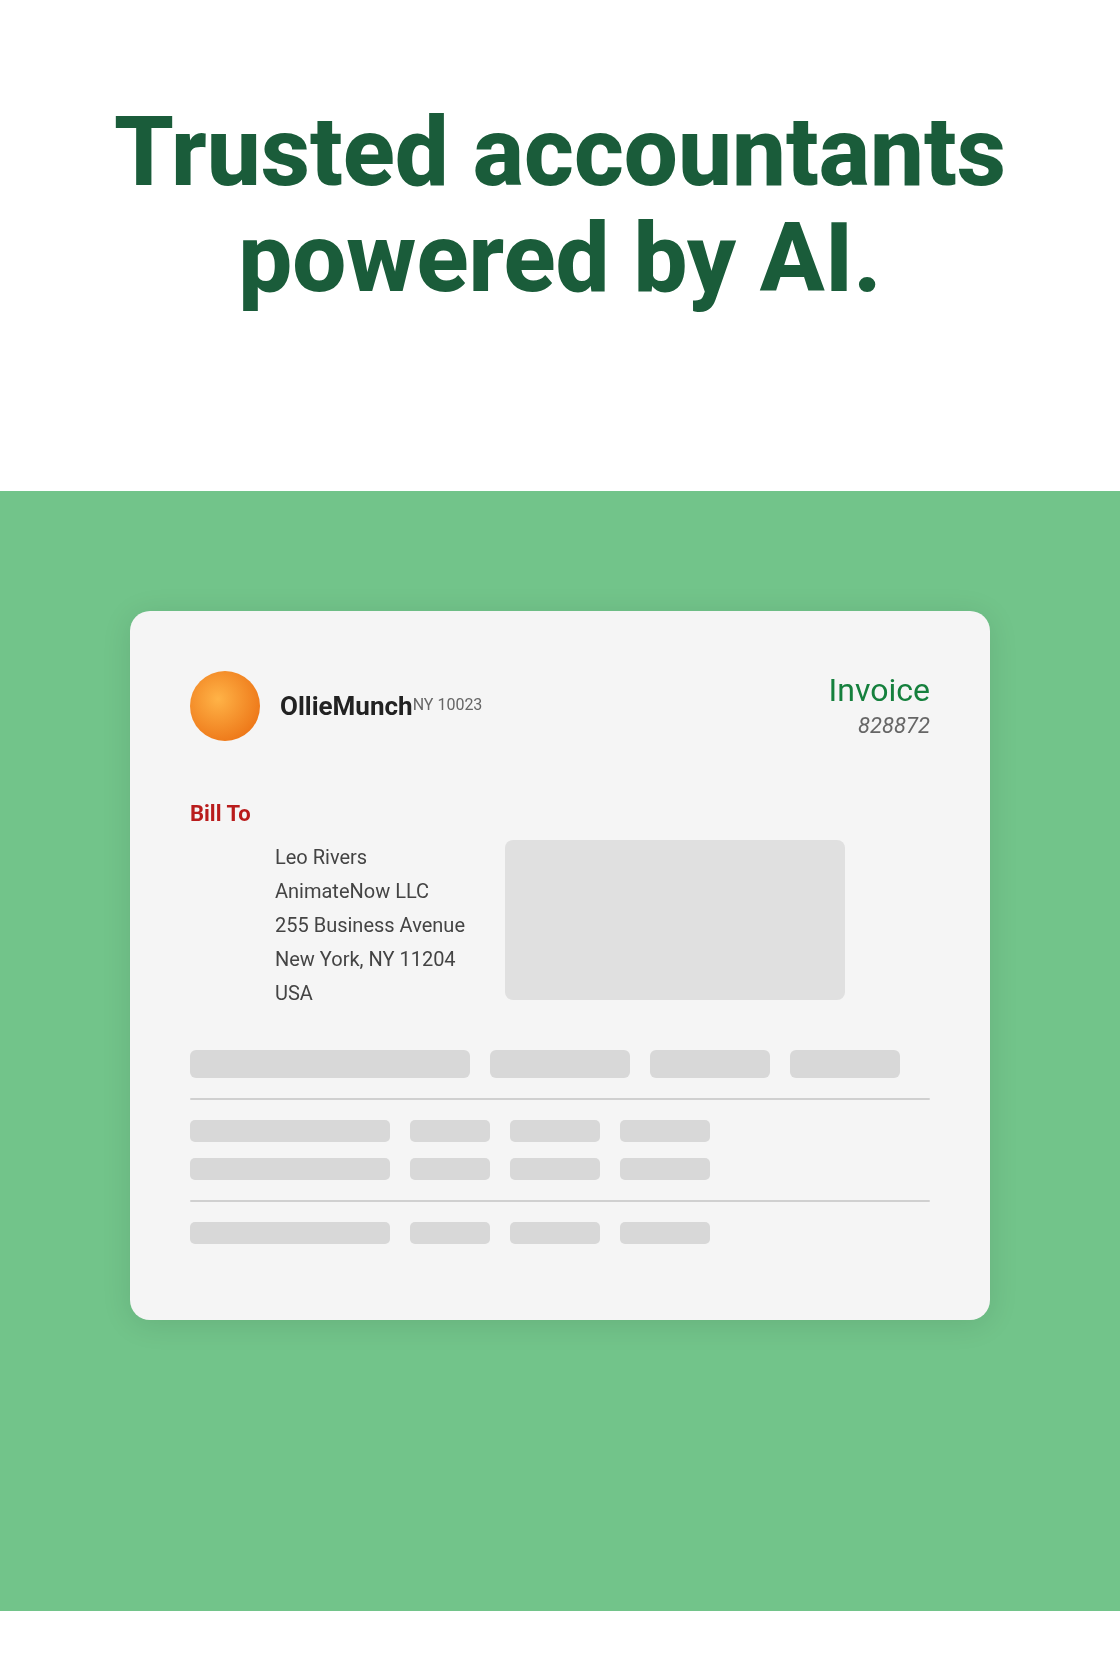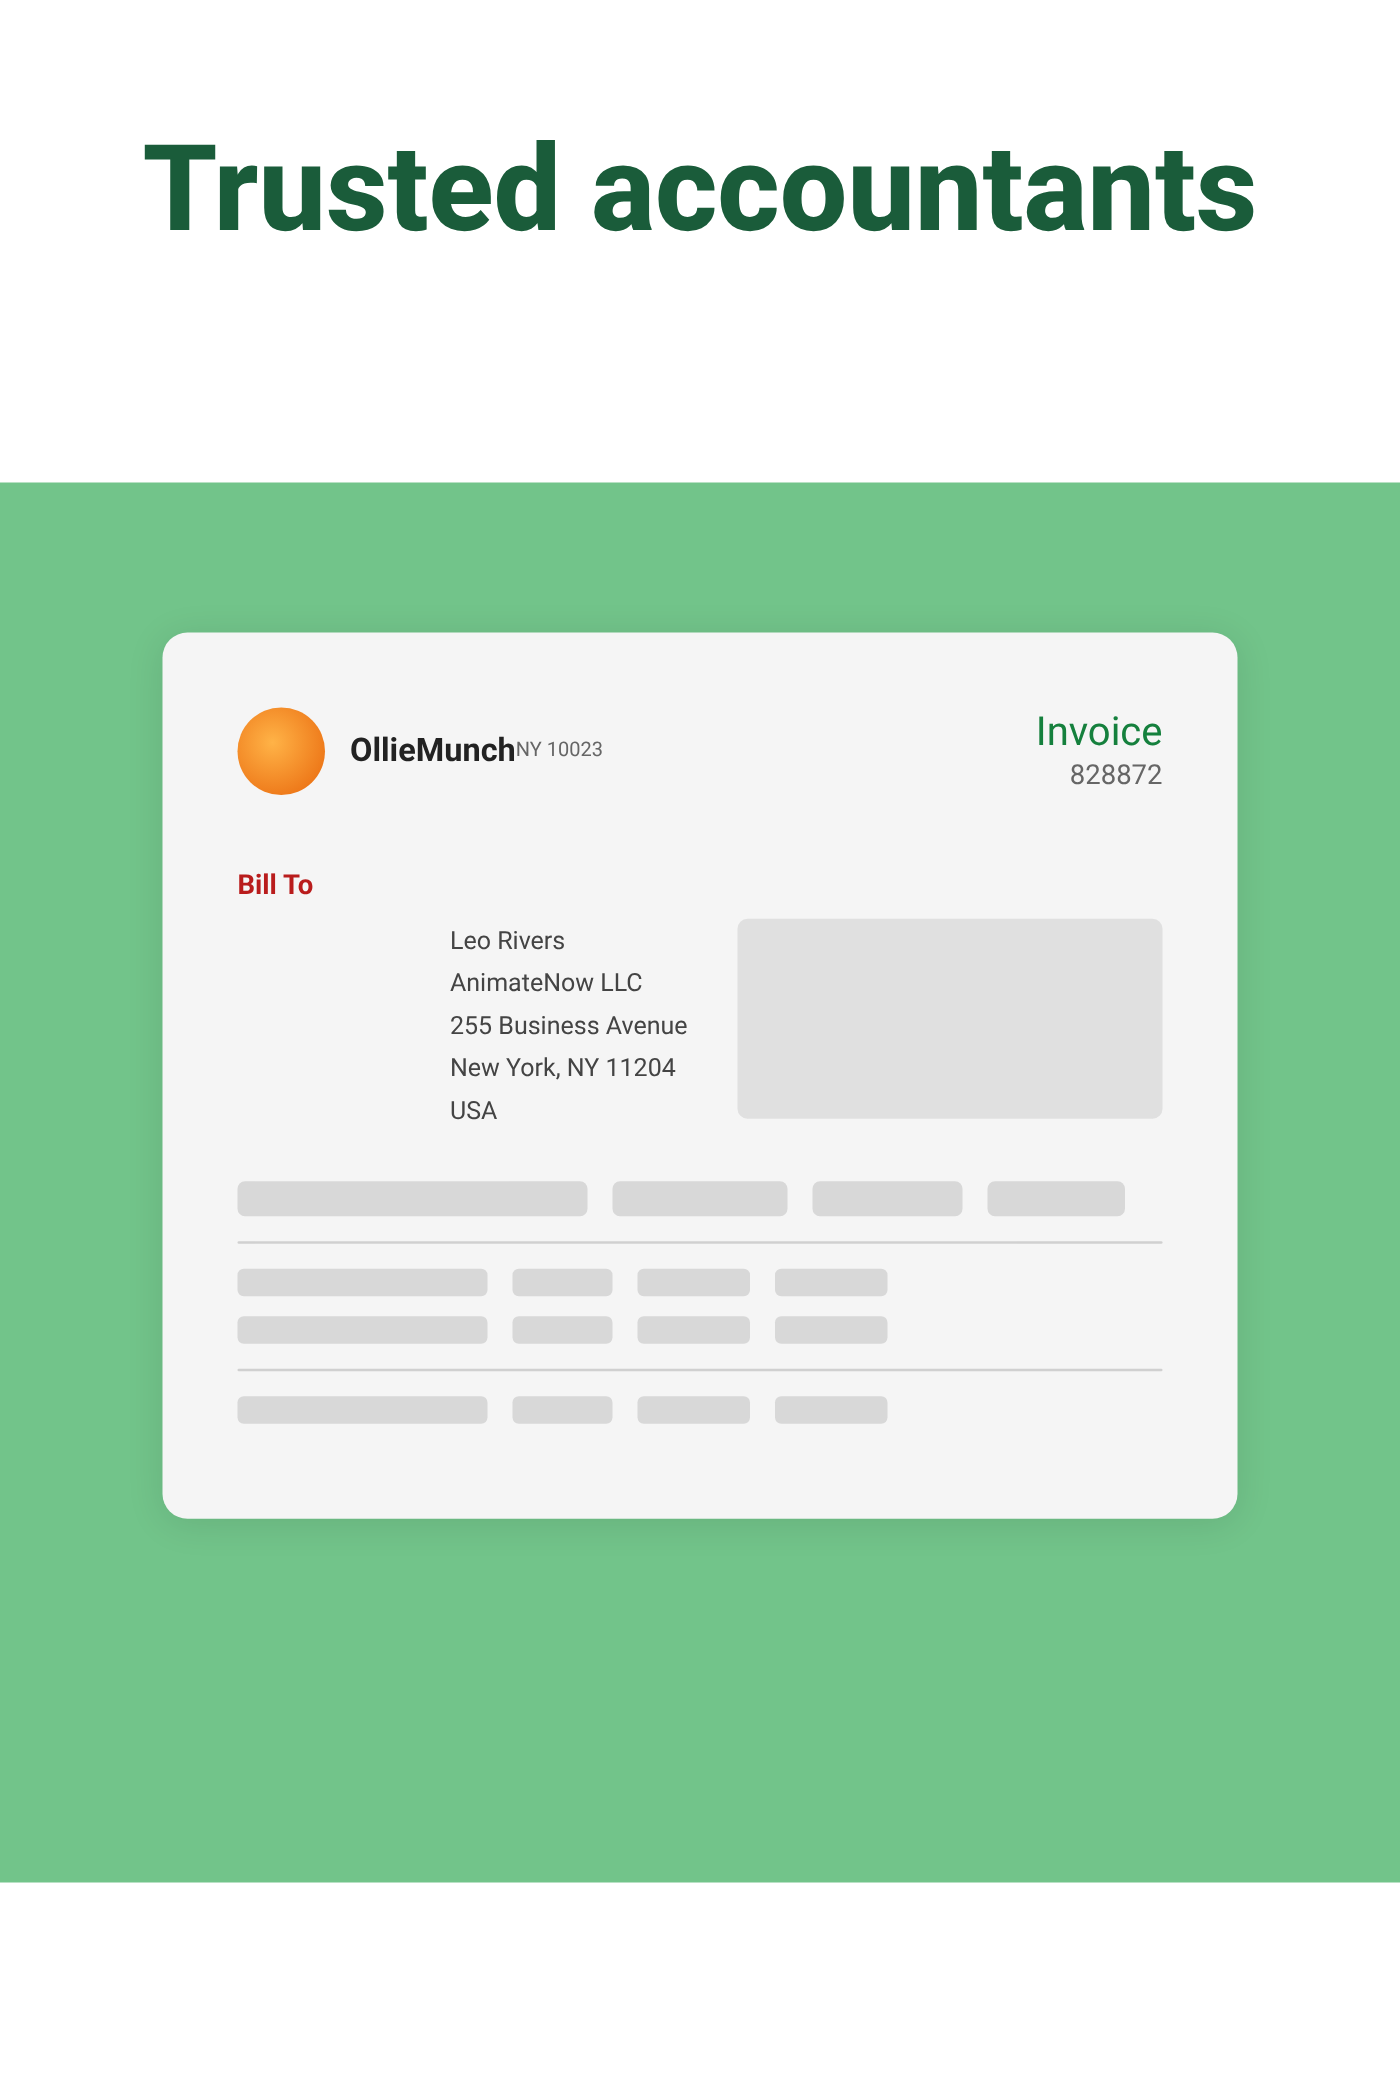--- a/index.html
+++ b/index.html
@@ -108,36 +108,37 @@
     .invoice-label {
       font-size: 32px;
       font-weight: 400;
       color: #15803d;
     }
 
     .invoice-number {
       font-size: 22px;
       color: #666;
       margin-top: 4px;
+      font-style: italic;
     }
 
     .bill-to-section {
       margin-bottom: 40px;
     }
 
     .bill-to-label {
       font-size: 22px;
       font-weight: 700;
       color: #b91c1c;
       margin-bottom: 14px;
     }
 
     .bill-to-content {
       display: flex;
-      justify-content: flex-end;
+      justify-content: center;
       align-items: flex-start;
       gap: 40px;
     }
 
     .bill-to-details {
       font-size: 20px;
       color: #444;
       line-height: 1.7;
     }
 
@@ -216,20 +217,21 @@
       border-radius: 2px;
       margin: 20px 0;
     }
   </style>
 </head>
 <body>
 
 <section class="hero-section">
   <h1 class="hero-title">
     <span>Trusted accountants</span><br>
+    <span>powered by AI.</span>
   </h1>
 </section>
 
 <section class="green-section">
   <div class="invoice-card">
 
     <div class="invoice-header">
       <div class="company-info">
         <div class="company-logo"></div>
         <div class="company-details">

